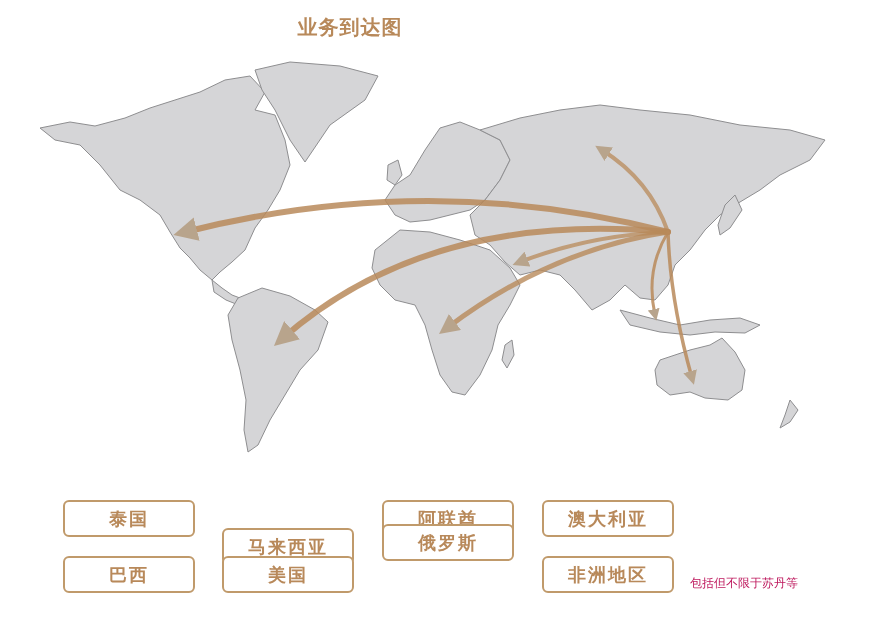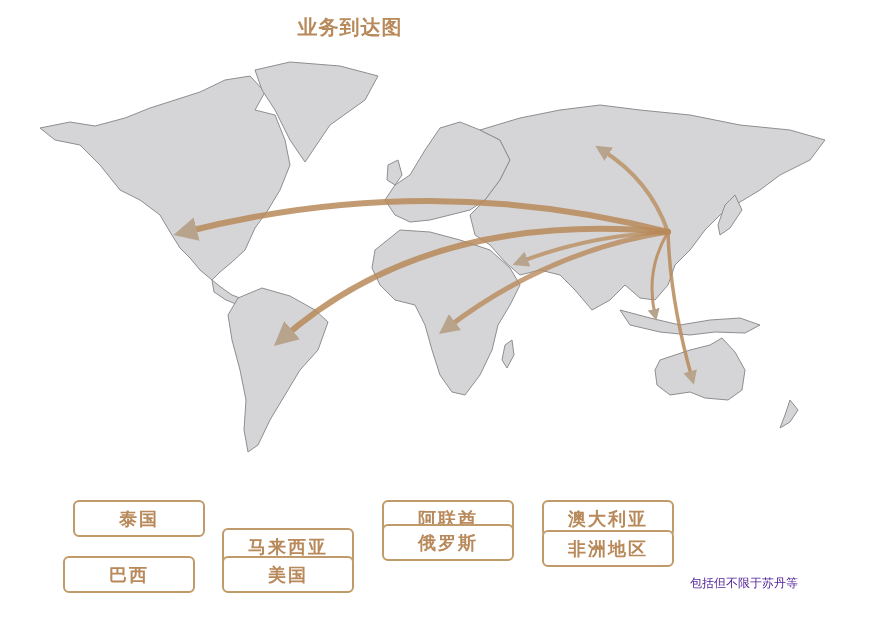--- a/index.html
+++ b/index.html
@@ -5,21 +5,21 @@
   html, body { margin:0; padding:0; background:#ffffff; }
   body { width:877px; height:628px; position:relative; overflow:hidden;
          font-family:"DejaVu Sans", "Liberation Sans", sans-serif; }
   .title { position:absolute; left:0; width:700px; top:14px; text-align:center;
            font-size:20px; font-weight:bold; letter-spacing:1px; }
   .map { position:absolute; left:30px; top:60px; width:820px; height:400px; }
   .btn { position:absolute; width:132px; height:37px; box-sizing:border-box;
          border:2px solid; border-radius:6px; background:#fff;
          display:flex; align-items:center; justify-content:center;
          font-size:18px; font-weight:bold; letter-spacing:2px; cursor:pointer; }
-  .note { position:absolute; left:690px; top:575px; font-size:12px; color:#4c1d95; }
+  .note { position:absolute; left:690px; top:575px; font-size:12px; color:#be185d; }
 </style>
 </head>
 <body>
 
 <div class="title" style="color:#b8895a;">业务到达图</div>
 
 <svg class="map" viewBox="30 60 820 400" xmlns="http://www.w3.org/2000/svg">
   <defs>
     <marker id="ah" viewBox="0 0 10 10" refX="5" refY="5" markerWidth="4" markerHeight="4" orient="auto-start-reverse">
       <path d="M0,0 L10,5 L0,10 z" fill="#b8a48c"></path>
@@ -58,21 +58,21 @@
     <path d="M668,232 Q650,180 602,150" stroke-width="4" stroke-opacity="0.75" marker-end="url(#ah)"></path>
     <path d="M668,232 Q430,170 185,232" stroke-width="6" stroke-opacity="0.85" marker-end="url(#ah)"></path>
     <path d="M668,232 Q430,210 283,338" stroke-width="6" stroke-opacity="0.85" marker-end="url(#ah)"></path>
     <path d="M668,232 Q550,250 447,328" stroke-width="5" stroke-opacity="0.8" marker-end="url(#ah)"></path>
     <path d="M668,232 Q590,235 520,262" stroke-width="4" stroke-opacity="0.75" marker-end="url(#ah)"></path>
     <path d="M668,232 Q645,270 655,315" stroke-width="3" stroke-opacity="0.85" marker-end="url(#ah)"></path>
     <path d="M668,232 Q670,300 692,378" stroke-width="3.5" stroke-opacity="0.85" marker-end="url(#ah)"></path>
   </g>
 </svg>
 
-<div class="btn" style="left:73px;top:500px;border-color:#c09a6b;color:#b8895a;">
+<div class="btn" style="left:63px;top:500px;border-color:#c09a6b;color:#b8895a;">
     <span>泰国</span>
   </div>
 <div class="btn" style="left:222px;top:528px;border-color:#c09a6b;color:#b8895a;">
     <span>马来西亚</span>
   </div>
 <div class="btn" style="left:382px;top:500px;border-color:#c09a6b;color:#b8895a;align-items:center;">
     <span>阿联酋</span>
   </div>
 <div class="btn" style="left:542px;top:500px;border-color:#c09a6b;color:#b8895a;text-align:center;">
     <span>澳大利亚</span>
@@ -80,17 +80,17 @@
 
 <div class="btn" style="left:63px;top:556px;border-color:#c09a6b;color:#b8895a;font-family:Liberation Serif, serif;">
     <span>巴西</span>
   </div>
 <div class="btn" style="left:222px;top:556px;border-color:#c09a6b;color:#b8895a;align-items:center;">
     <span>美国</span>
   </div>
 <div class="btn" style="left:382px;top:524px;border-color:#c09a6b;color:#b8895a;text-align:right;">
     <span>俄罗斯</span>
   </div>
-<div class="btn" style="left:542px;top:530px;border-color:#c09a6b;color:#b8895a;align-items:center;">
+<div class="btn" style="left:542px;top:556px;border-color:#c09a6b;color:#b8895a;align-items:center;">
     <span>非洲地区</span>
   </div>
 
 <div class="note">包括但不限于苏丹等</div>
 
 </body></html>

